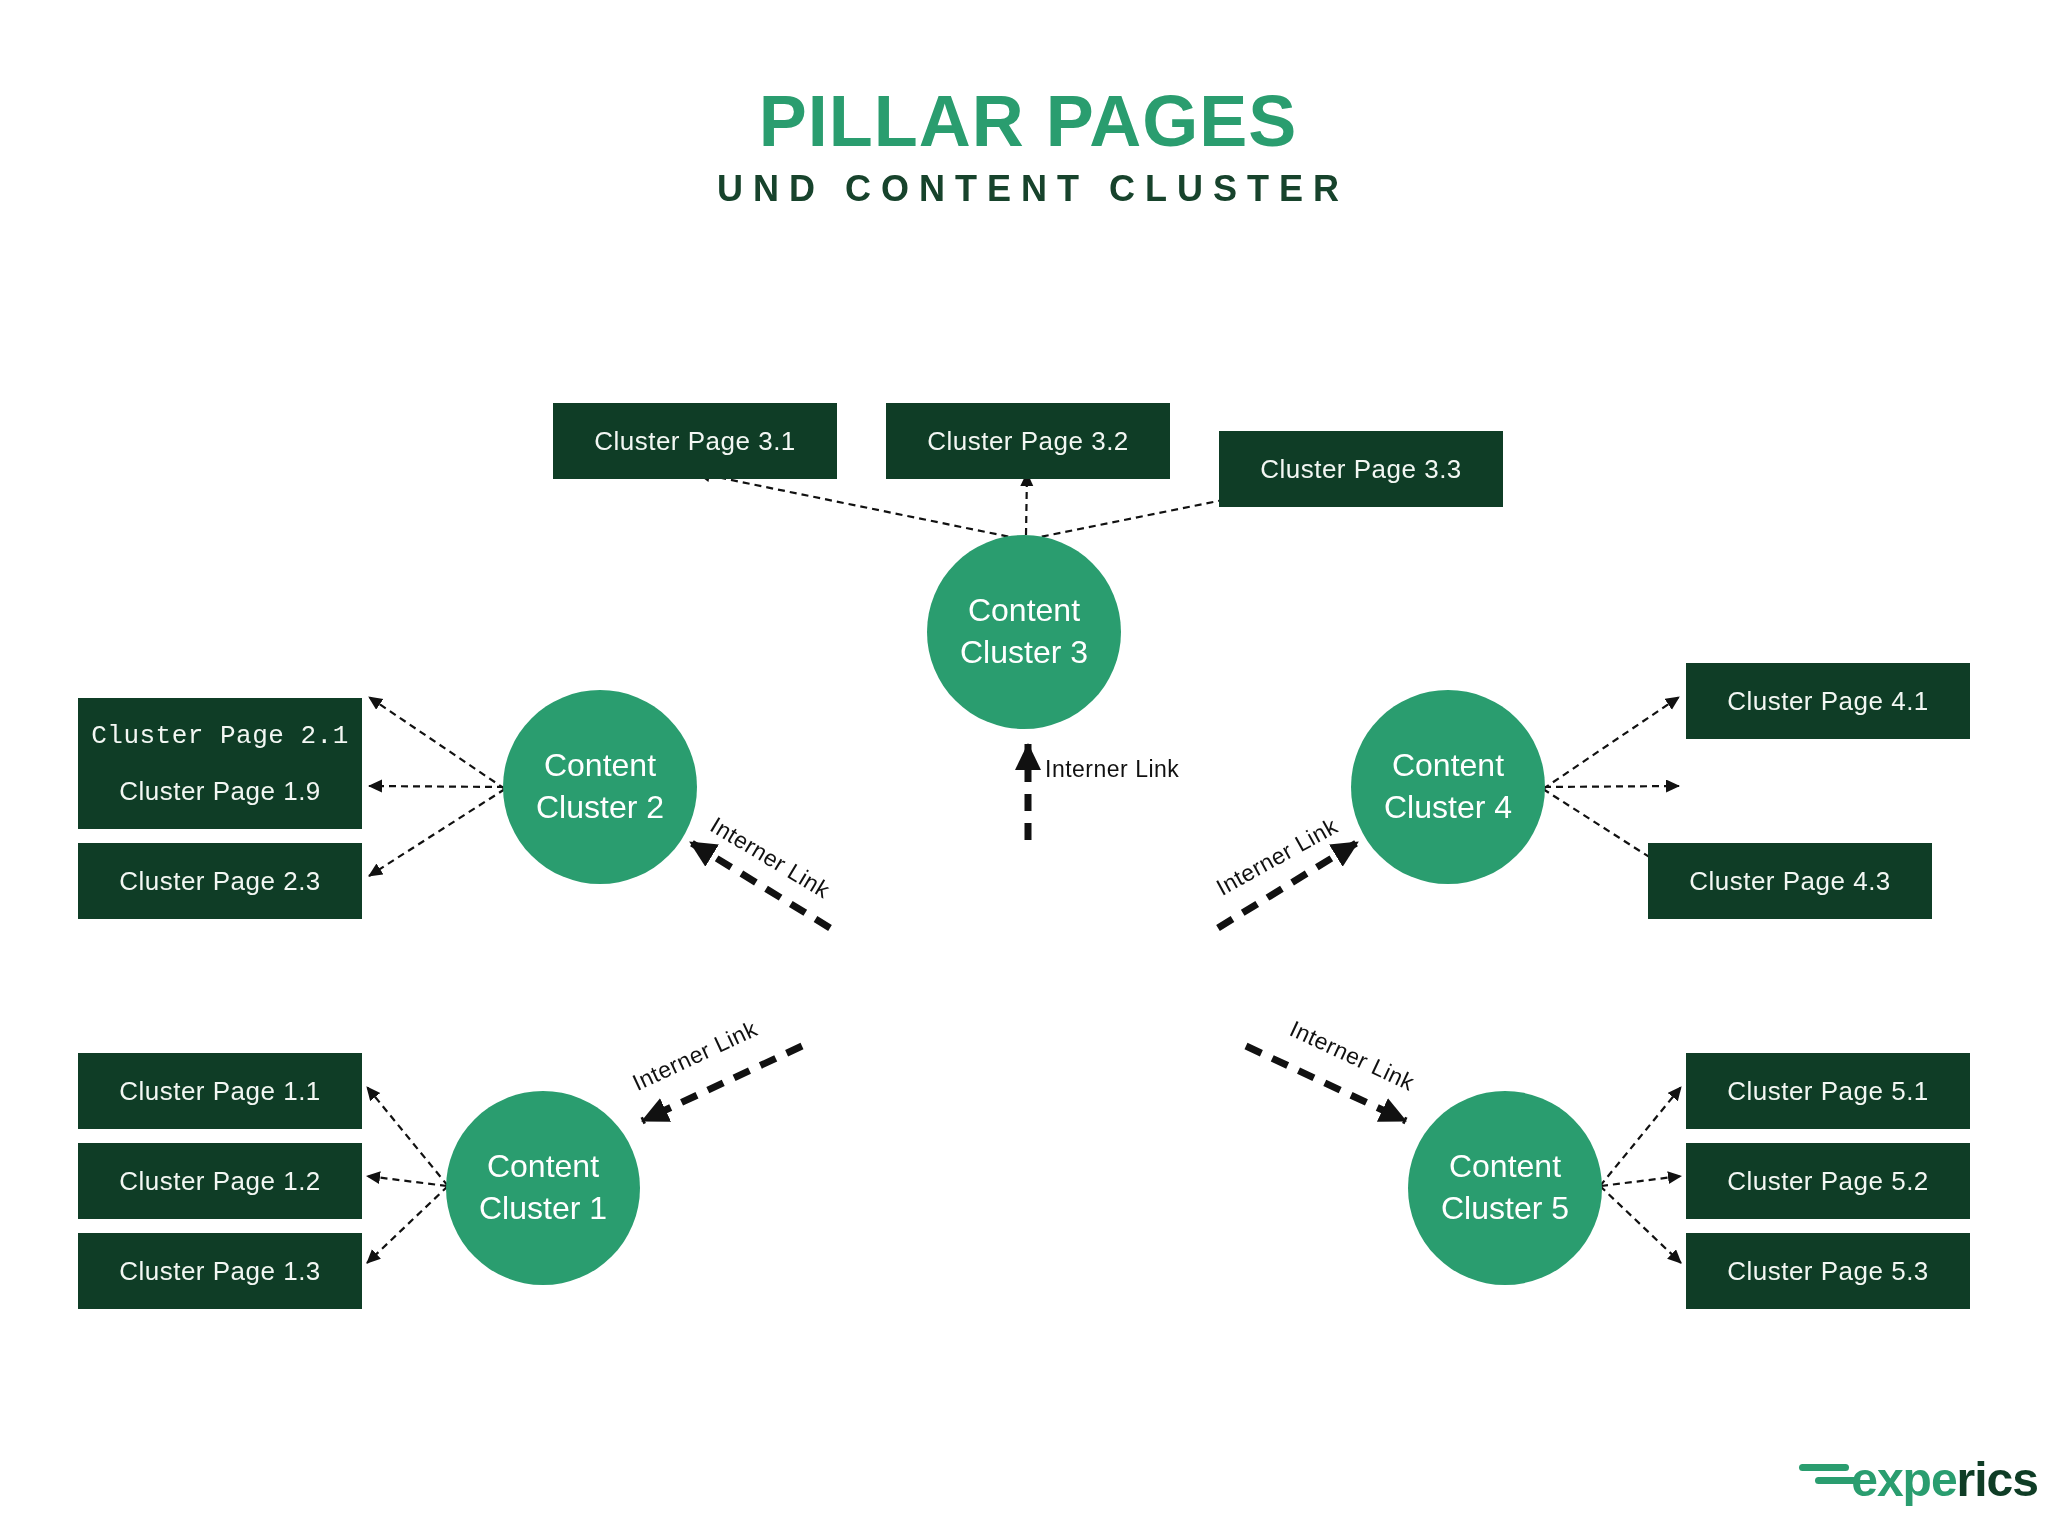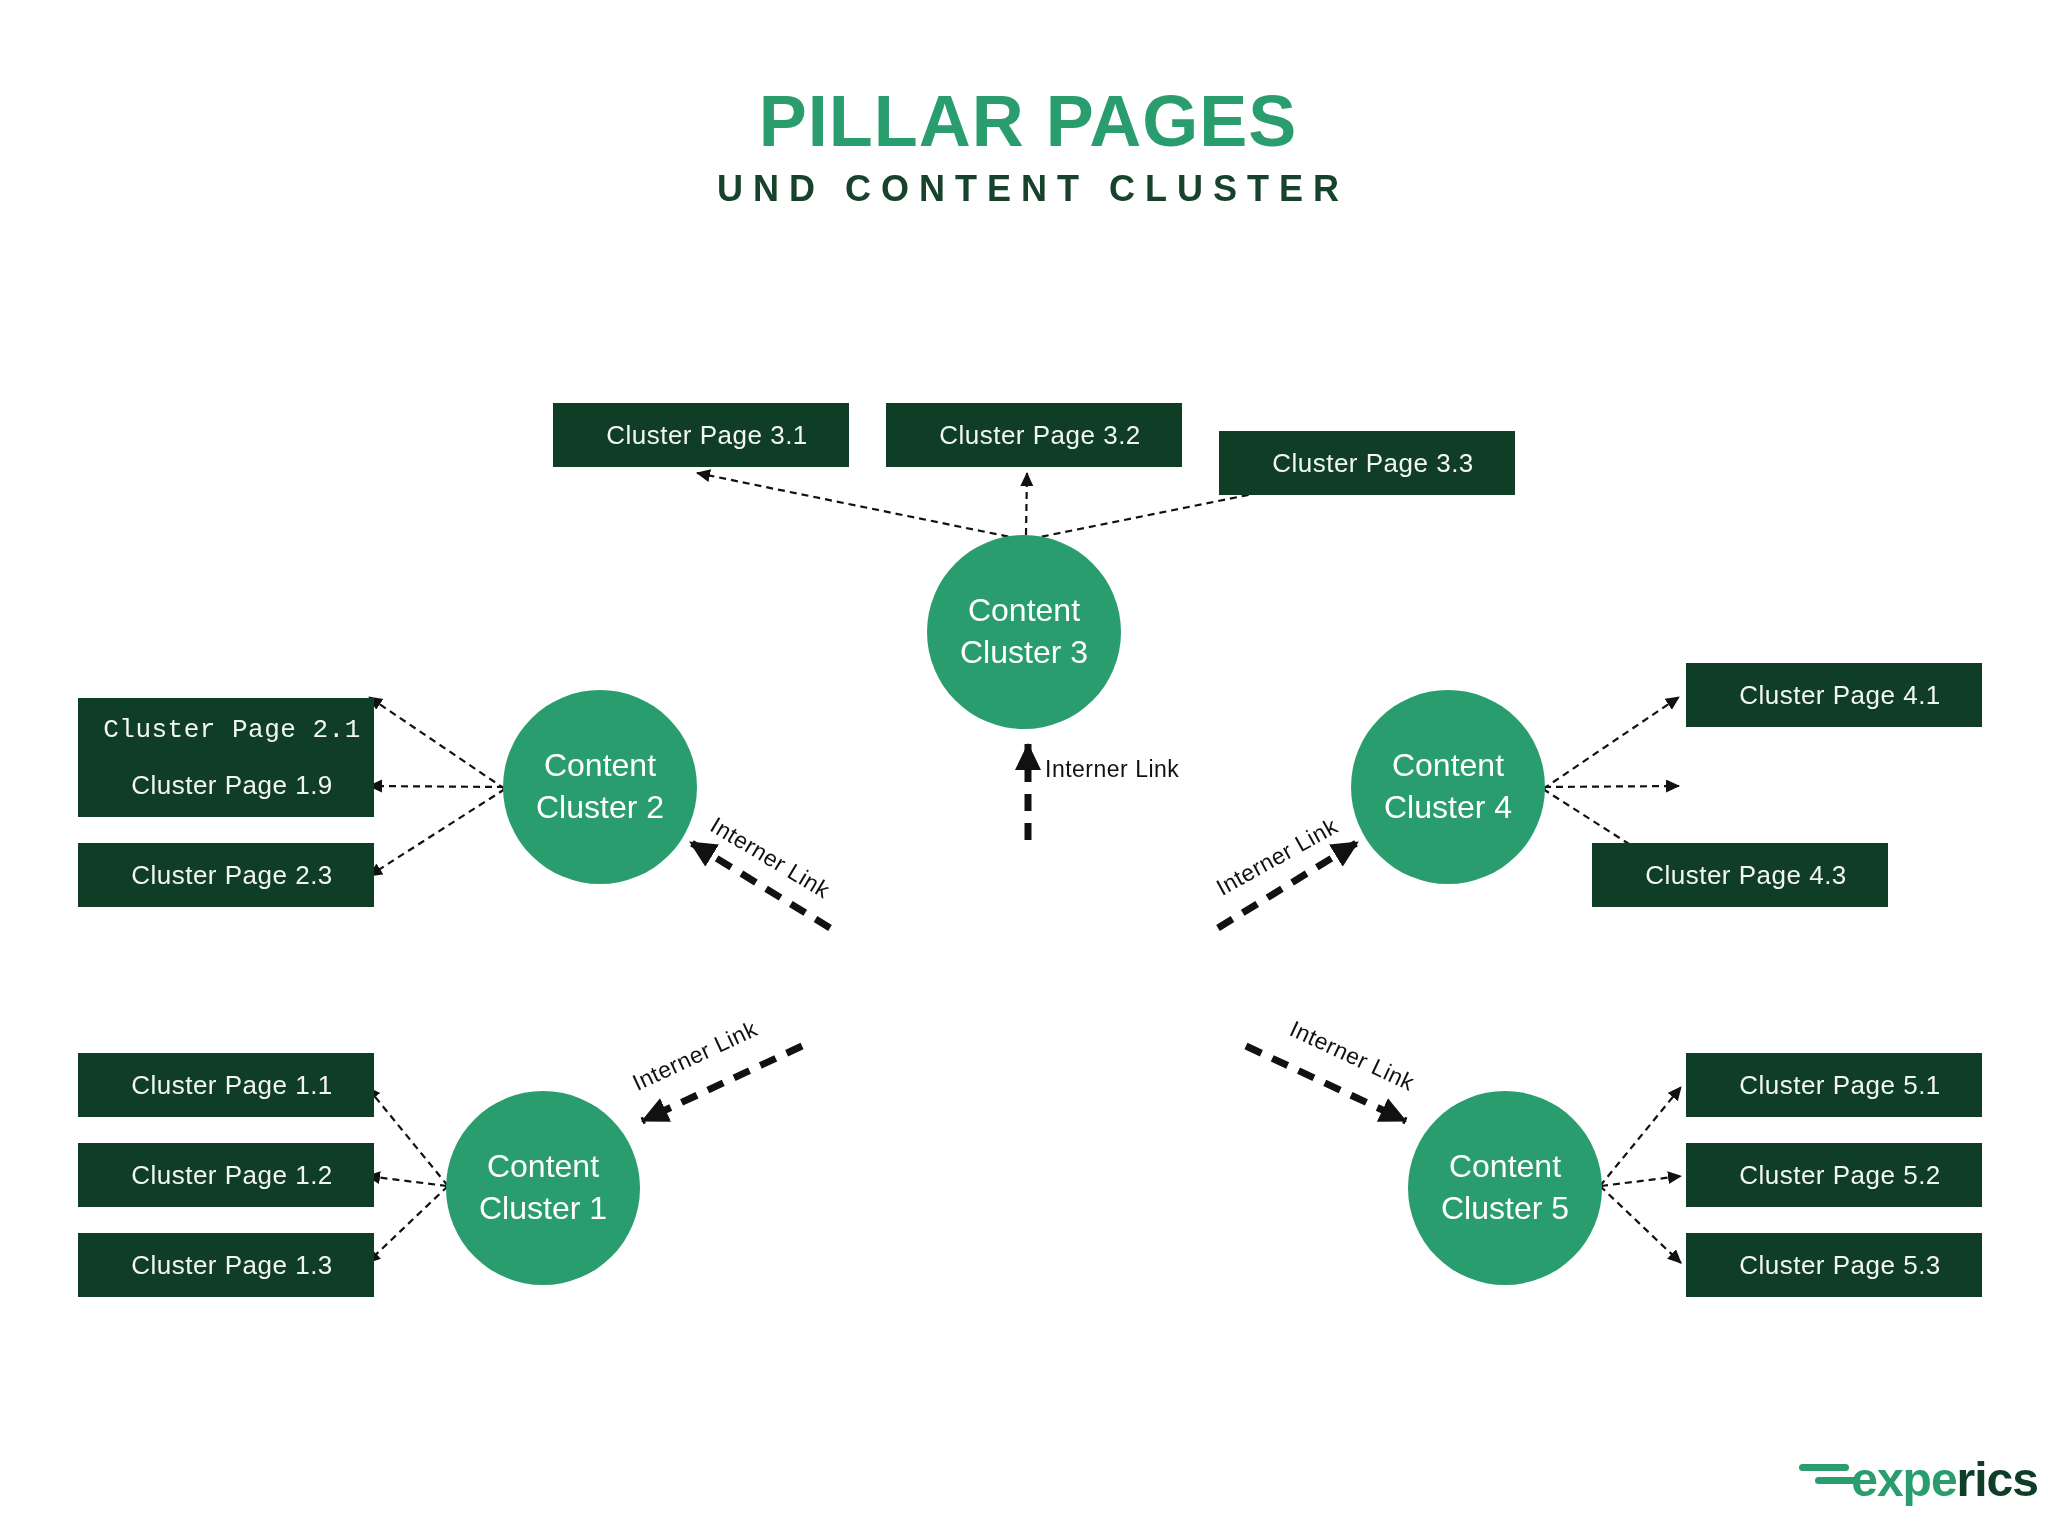--- a/index.html
+++ b/index.html
@@ -40,23 +40,23 @@
     font-size:32px;line-height:1.3;
   }
   .cc1{left:446px;top:1091px;}
   .cc2{left:503px;top:690px;}
   .cc3{left:927px;top:535px;}
   .cc4{left:1351px;top:690px;}
   .cc5{left:1408px;top:1091px;}
   .cluster .ctext{width:160px;}
 
   .pagebox{
-    position:absolute;width:284px;height:64px;background:var(--dark);
+    position:absolute;width:284px;height:76px;background:var(--dark);
     color:var(--boxtext);display:flex;align-items:center;justify-content:center;
-    font-size:26px;letter-spacing:0.5px;white-space:nowrap;padding-left:12px;
+    font-size:26px;letter-spacing:0.5px;white-space:nowrap;
   }
 
   .lbl{
     position:absolute;color:var(--ink);font-size:23px;letter-spacing:0.5px;white-space:nowrap;
   }
   .ll3{left:1045px;top:756px;}
   .ll2{left:770px;top:858px;transform:translate(-50%,-50%) rotate(31deg);}
   .ll4{left:1277px;top:857px;transform:translate(-50%,-50%) rotate(-29deg);}
   .ll1{left:695px;top:1056px;transform:translate(-50%,-50%) rotate(-25deg);}
   .ll5{left:1352px;top:1056px;transform:translate(-50%,-50%) rotate(25deg);}
@@ -149,21 +149,21 @@
 
   <div class="pagebox" style="left:78px;top:698px;font-family:Liberation Mono, monospace;">Cluster Page 2.1</div>
   <div class="pagebox" style="left:78px;top:753px;">Cluster Page 1.9</div>
   <div class="pagebox" style="left:78px;top:843px;">Cluster Page 2.3</div>
 
   <div class="pagebox" style="left:78px;top:1053px;">Cluster Page 1.1</div>
   <div class="pagebox" style="left:78px;top:1143px;">Cluster Page 1.2</div>
   <div class="pagebox" style="left:78px;top:1233px;">Cluster Page 1.3</div>
 
   <div class="pagebox" style="left:1686px;top:663px;">Cluster Page 4.1</div>
-  <div class="pagebox" style="left:1592px;top:843px;">Cluster Page 4.3</div>
+  <div class="pagebox" style="left:1648px;top:843px;">Cluster Page 4.3</div>
 
   <div class="pagebox" style="left:1686px;top:1053px;">Cluster Page 5.1</div>
   <div class="pagebox" style="left:1686px;top:1143px;">Cluster Page 5.2</div>
   <div class="pagebox" style="left:1686px;top:1233px;">Cluster Page 5.3</div>
 
   <div class="lbl ll1">Interner Link</div>
   <div class="lbl ll2">Interner Link</div>
   <div class="lbl ll3">Interner Link</div>
   <div class="lbl ll4">Interner Link</div>
   <div class="lbl ll5">Interner Link</div>

